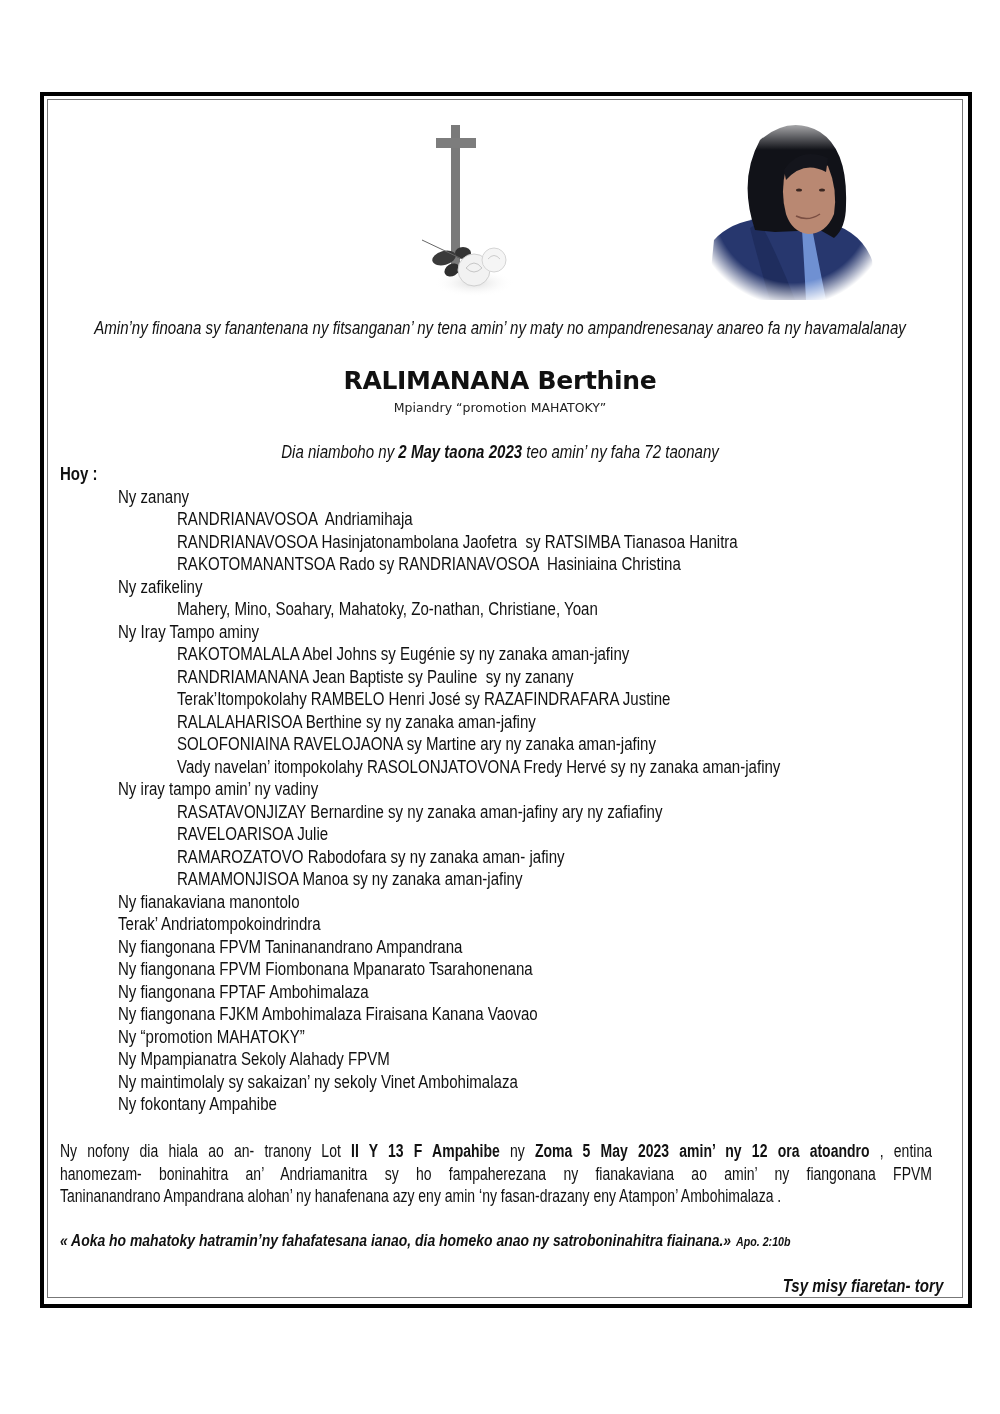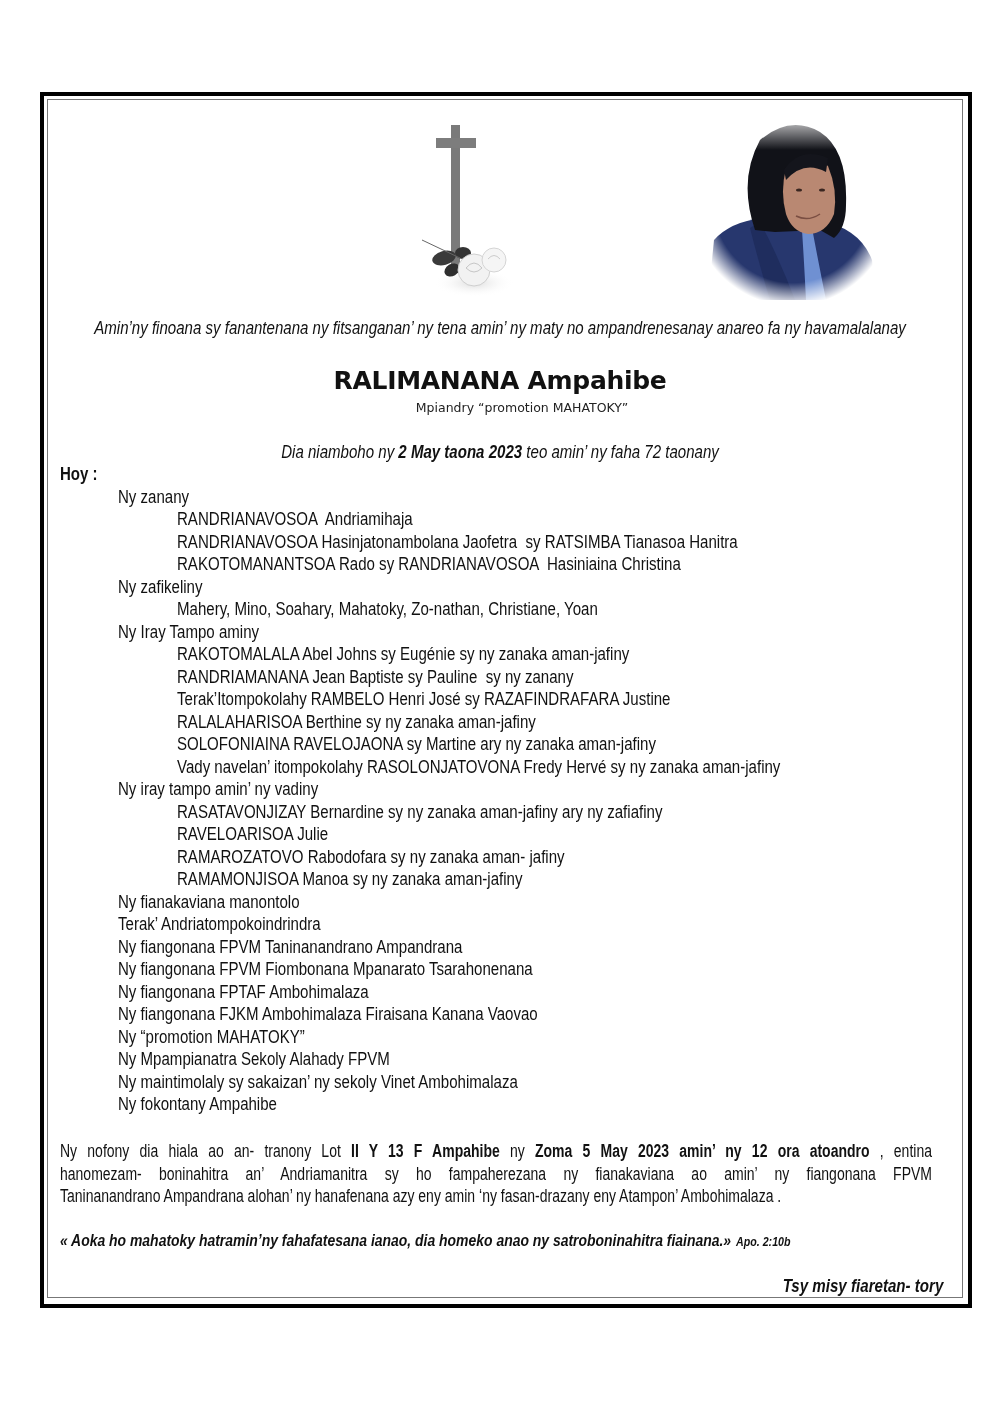--- a/index.html
+++ b/index.html
@@ -11,21 +11,21 @@
                  border: 1px solid #777; }
   .ln { position: absolute; white-space: pre; font-size: 17.5px; line-height: 20px; }
   .narrow { transform: scaleX(0.86); transform-origin: left center; }
   .narrow-c { transform: translateX(-50%) scaleX(0.86); transform-origin: center center; }
   .center { left: 500px; }
   .it { font-style: italic; }
   .b { font-weight: bold; }
   .title { position: absolute; left: 500px; top: 366px; transform: translateX(-50%);
            font-family: "DejaVu Sans", sans-serif; font-weight: bold; font-size: 25px;
            white-space: pre; letter-spacing: -0.3px; }
-  .subtitle { position: absolute; left: 522px; top: 400px; transform: translateX(-50%);
+  .subtitle { position: absolute; left: 500px; top: 400px; transform: translateX(-50%);
               font-family: "DejaVu Sans", sans-serif; font-size: 12.5px; white-space: pre; color: #222; }
   .para { position: absolute; left: 60px; width: 1090px; font-size: 17.5px; line-height: 22.5px;
           text-align: justify; text-align-last: left; transform: scaleX(0.8); transform-origin: left top; }
   .para .row { display: block; text-align: justify; text-align-last: justify; white-space: normal; }
   .para .row.last { text-align-last: left; }
   .verse { position: absolute; left: 60px; top: 1231px; white-space: pre; font-size: 17px;
            font-weight: bold; font-style: italic; transform: scaleX(0.82); transform-origin: left center; }
   .verse .ref { font-size: 13px; margin-left: 6px; }
   .closing { position: absolute; right: 57px; top: 1276px; white-space: pre; font-size: 18px;
              font-weight: bold; font-style: italic; transform: scaleX(0.84); transform-origin: right center; }
@@ -82,21 +82,21 @@
   <path d="M84 60 Q100 36 128 48 L126 62 Q104 50 86 70 Z" fill="#14151c"></path>
   <path d="M96 106 Q108 112 120 104" fill="none" stroke="#7a4e42" stroke-width="1.5"></path>
   <ellipse cx="99" cy="80" rx="3" ry="1.6" fill="#3a2620"></ellipse>
   <ellipse cx="122" cy="80" rx="3" ry="1.6" fill="#3a2620"></ellipse>
   <rect x="0" y="0" width="185" height="40" fill="url(#topfade)"></rect>
   <rect x="0" y="0" width="185" height="190" fill="url(#vig)"></rect>
 </svg>
 
 <div class="ln it narrow-c center" style="top:318px;">Amin’ny finoana sy fanantenana ny fitsanganan’ ny tena amin’ ny maty no ampandrenesanay anareo fa ny havamalalanay</div>
 
-<div class="title">RALIMANANA Ampahibe</div>
+<div class="title">RALIMANANA Berthine</div>
 <div class="subtitle">Mpiandry “promotion MAHATOKY”</div>
 
 <div class="ln it narrow-c center" style="top:442px;"><span>Dia niamboho ny </span><span class="b">2 May taona 2023</span><span> teo amin’ ny faha 72 taonany</span></div>
 
 <div class="ln b narrow" style="left:60px; top:464px;">Hoy :</div>
 
 <div id="mourners">
 
   <div class="ln narrow" style="left:118px; top:487px;">Ny zanany</div>
   <div class="ln narrow" style="left:177px; top:509px;">RANDRIANAVOSOA  Andriamihaja</div>

